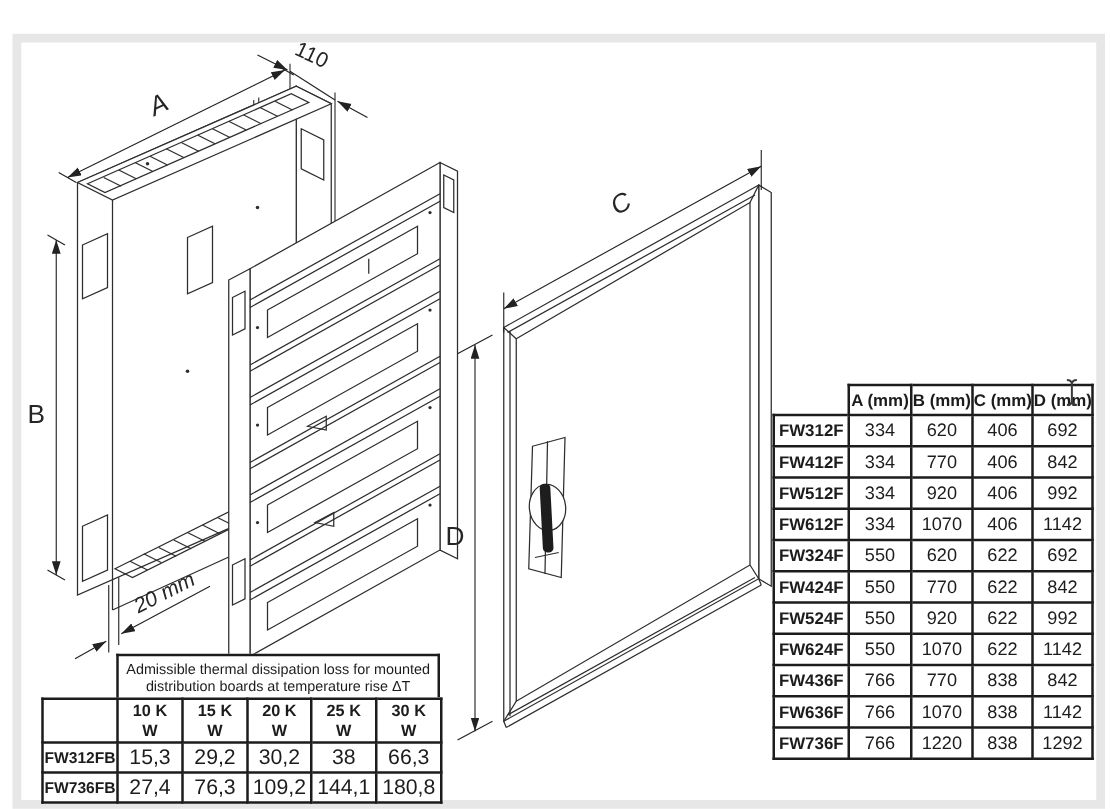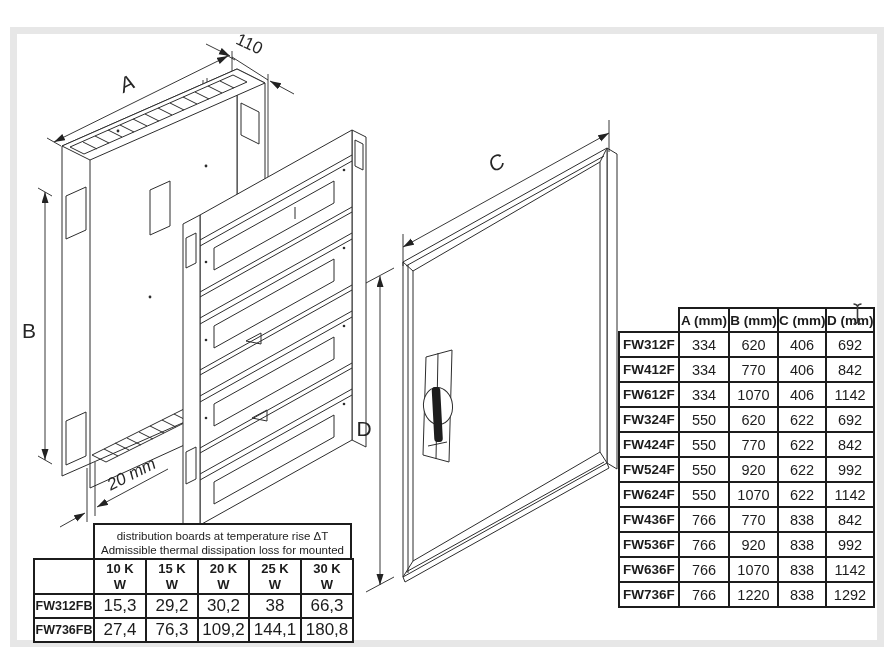--- a/index.html
+++ b/index.html
@@ -210,22 +210,22 @@
 
   <text class="dim-label ital" text-anchor="middle" x="130" y="90" transform="rotate(-26 130 90)">A</text>
   <text class="dim-label-sm" text-anchor="middle" x="247" y="49" transform="rotate(25 247 49)">110</text>
   <text class="dim-label" x="22" y="338">B</text>
   <text class="dim-label-sm ital" text-anchor="middle" x="134" y="479" transform="rotate(-27 134 479)">20 mm</text>
   <text class="dim-label ital" text-anchor="middle" x="500" y="169" transform="rotate(-29 500 169)">C</text>
   <text class="dim-label" text-anchor="middle" x="364" y="436">D</text>
 </svg>
 
 <div id="diss-title">
+  <div>Admissible thermal dissipation loss for mounted</div>
   <div>distribution boards at temperature rise ΔT</div>
-  <div>Admissible thermal dissipation loss for mounted</div>
 </div>
 
 <table id="diss-table">
   <colgroup>
       <col style="width:60px">
       <col style="width:52px">
       <col style="width:52px">
       <col style="width:51px">
       <col style="width:52px">
       <col style="width:52px">
@@ -282,20 +282,27 @@
         <td>692</td>
       </tr>
   <tr>
         <th>FW412F</th>
         <td>334</td>
         <td>770</td>
         <td>406</td>
         <td>842</td>
       </tr>
   <tr>
+        <th>FW512F</th>
+        <td>334</td>
+        <td>920</td>
+        <td>406</td>
+        <td>992</td>
+      </tr>
+  <tr>
         <th>FW612F</th>
         <td>334</td>
         <td>1070</td>
         <td>406</td>
         <td>1142</td>
       </tr>
   <tr>
         <th>FW324F</th>
         <td>550</td>
         <td>620</td>
@@ -324,27 +331,20 @@
         <td>1142</td>
       </tr>
   <tr>
         <th>FW436F</th>
         <td>766</td>
         <td>770</td>
         <td>838</td>
         <td>842</td>
       </tr>
   <tr>
-        <th>FW536F</th>
-        <td>766</td>
-        <td>920</td>
-        <td>838</td>
-        <td>992</td>
-      </tr>
-  <tr>
         <th>FW636F</th>
         <td>766</td>
         <td>1070</td>
         <td>838</td>
         <td>1142</td>
       </tr>
   <tr>
         <th>FW736F</th>
         <td>766</td>
         <td>1220</td>

